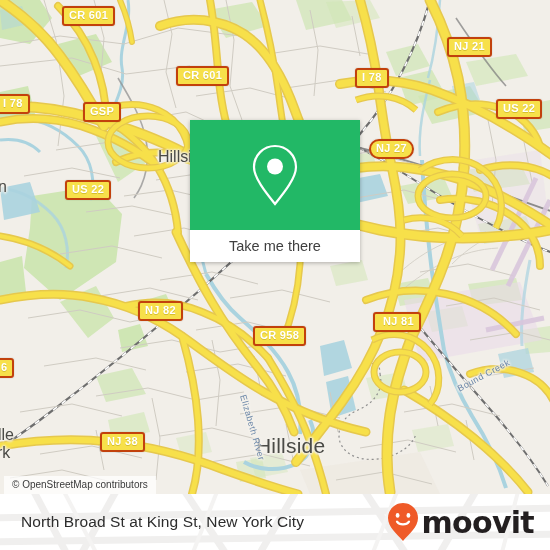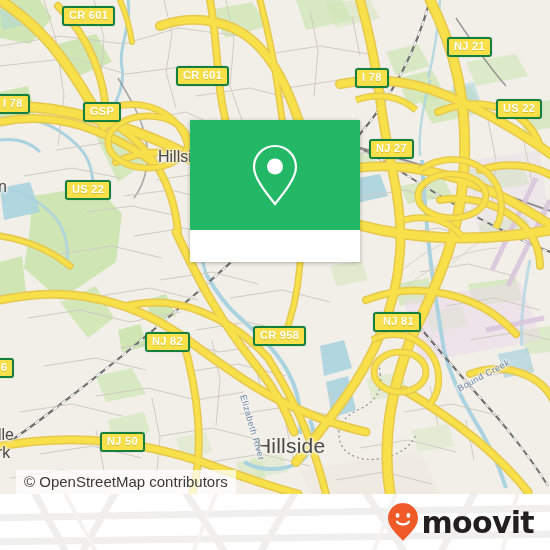--- a/index.html
+++ b/index.html
@@ -14,21 +14,21 @@
   .map{
     position:absolute;left:0;top:0;width:550px;height:494px;
     background:#f2efe9;overflow:hidden;
   }
   .map svg{position:absolute;left:0;top:0;}
 
   
   .shield{
     position:absolute;
     background:#f7e04a;
-    border:2px solid #15803d;
+    border:2px solid #c2410c;
     border-radius:3px;
     color:#ffffff;
     font-weight:bold;
     font-size:11px;
     line-height:13px;
     padding:1px 5px 2px 5px;
     letter-spacing:.3px;
     white-space:nowrap;
     text-shadow:0 1px 0 rgba(150,130,0,.35);
     box-shadow:0 0 0 1px rgba(0,0,0,.04);
@@ -59,23 +59,23 @@
     height:110px;background:#22b866;
     display:flex;align-items:center;justify-content:center;
   }
   .card-foot{
     height:32px;display:flex;align-items:center;justify-content:center;
     color:#3f3f3f;font-size:14.5px;
   }
 
   
   .attrib{
-    position:absolute;left:16px;bottom:0;
+    position:absolute;left:4px;bottom:0;
     padding:3px 8px 4px 8px;
-    font-size:15px;color:#3a3a3a;
+    font-size:10px;color:#3a3a3a;
     background:rgba(255,255,255,.72);
   }
 
   
   .footer{
     position:absolute;left:0;top:494px;width:550px;height:56px;
     background:#ffffff;overflow:hidden;
   }
   .footer .watermark{position:absolute;left:0;top:0;opacity:1;}
   .footer-title{
@@ -355,25 +355,25 @@
 
     <div>
       <div class="shield" style="left: 62px; top: 6px;">CR 601</div>
       <div class="shield" style="left: 176px; top: 66px;">CR 601</div>
       <div class="shield" style="left: -4px; top: 94px;">I 78</div>
       <div class="shield" style="left: 75px; top: 102px; margin-left: 8px;">GSP</div>
       <div class="shield" style="left: 65px; top: 180px;">US 22</div>
       <div class="shield" style="left: 355px; top: 68px;">I 78</div>
       <div class="shield" style="left: 447px; top: 22px; margin-top: 15px;">NJ 21</div>
       <div class="shield" style="left: 496px; top: 99px;">US 22</div>
-      <div class="shield" style="left: 369px; top: 139px;">NJ 27</div>
-      <div class="shield" style="left: 145px; top: 301px; margin-top: 31px;">NJ 82</div>
+      <div class="shield" style="left: 369px; top: 139px; border-radius: 10px;">NJ 27</div>
+      <div class="shield" style="left: 138px; top: 301px;">NJ 82</div>
       <div class="shield" style="left: 253px; top: 326px;">CR 958</div>
       <div class="shield" style="left: 373px; top: 312px; padding-left: 8px;">NJ 81</div>
-      <div class="shield" style="left: 100px; top: 432px;">NJ 50</div>
+      <div class="shield" style="left: 100px; top: 432px;">NJ 38</div>
       <div class="shield" style="left: -6px; top: 358px;">6</div>
     </div>
 
     <div>
       <div class="place town" style="left: 158px; top: 148px;">Hillside</div>
       <div class="place city" style="left: 256px; top: 434px;">Hillside</div>
       <div class="place town" style="left: -2px; top: 178px;">n</div>
       <div class="place town" style="left: -2px; top: 426px;">lle</div>
       <div class="place town" style="left: -3px; top: 444px;">rk</div>
     </div>
@@ -385,20 +385,23 @@
 
     <div class="attrib">© OpenStreetMap contributors</div>
   </div>
 
   <div class="card">
     <div class="card-top">
       <svg width="56" height="66" viewBox="0 0 56 66">
         <path d="M28 4 C16.4 4 7 13.4 7 25 C7 36.5 20 52 28 62 C36 52 49 36.5 49 25 C49 13.4 39.6 4 28 4 Z" fill="none" stroke="#ffffff" stroke-width="2.2"></path>
         <circle cx="28" cy="24.5" r="8" fill="#ffffff"></circle>
       </svg>
+    </div>
+    <div class="card-foot">
+      <span>Take me there</span>
     </div>
   </div>
 
   <div class="footer">
     <svg class="watermark" width="550" height="56" viewBox="0 0 550 56">
       <g stroke="#f0efee" stroke-width="7" fill="none">
         <path d="M30 -10 L70 66"></path>
           <path d="M120 -10 L78 66"></path>
         <path d="M180 -10 L230 66"></path>
           <path d="M300 -10 L256 66"></path>
@@ -407,20 +410,21 @@
         <path d="M-10 24 L560 14"></path>
           <path d="M-10 48 L560 40"></path>
       </g>
       <g stroke="#f4f3f2" stroke-width="4" fill="none">
         <path d="M60 -10 L100 66"></path>
           <path d="M220 -10 L190 66"></path>
         <path d="M400 -10 L370 66"></path>
           <path d="M520 -10 L500 66"></path>
       </g>
     </svg>
+    <div class="footer-title">North Broad St at King St, New York City</div>
     <div class="brand">
       <svg width="34" height="40" viewBox="0 0 34 40">
         <path d="M17 1 C8.7 1 2 7.7 2 16 C2 25 11 32 17 39 C23 32 32 25 32 16 C32 7.7 25.3 1 17 1 Z" fill="#ef5a28"></path>
         <ellipse cx="11.6" cy="13.4" rx="1.9" ry="2.4" fill="#ffffff"></ellipse>
         <ellipse cx="22.4" cy="13.4" rx="1.9" ry="2.4" fill="#ffffff"></ellipse>
         <path d="M11 19.6 C13.4 23.2 20.6 23.2 23 19.6" fill="none" stroke="#ffffff" stroke-width="2.2" stroke-linecap="round"></path>
       </svg>
       <span class="brand-word">moovit</span>
     </div>
   </div>

